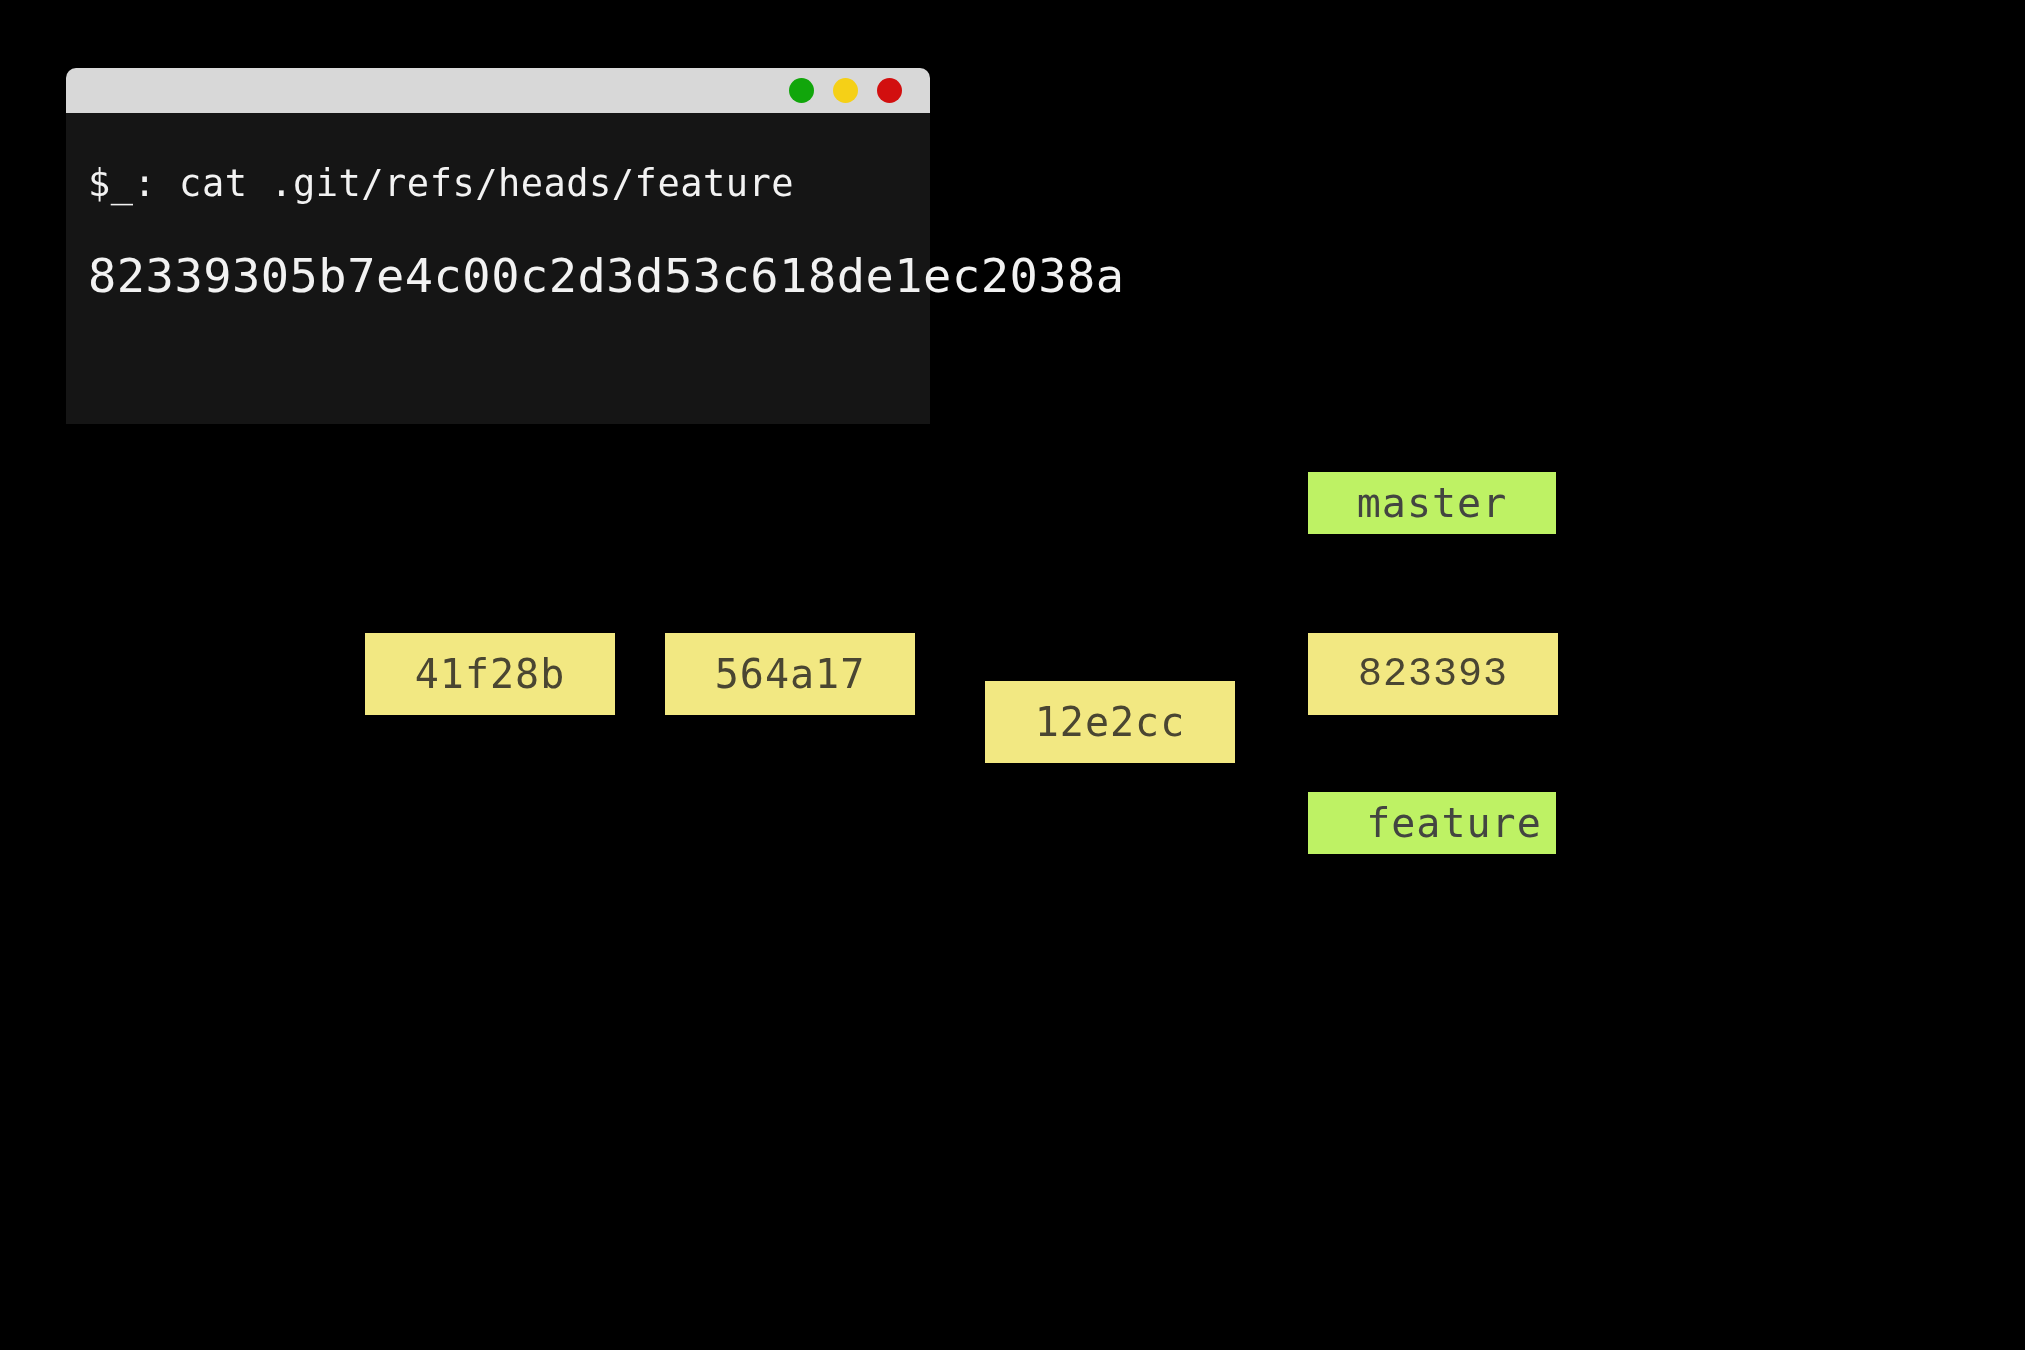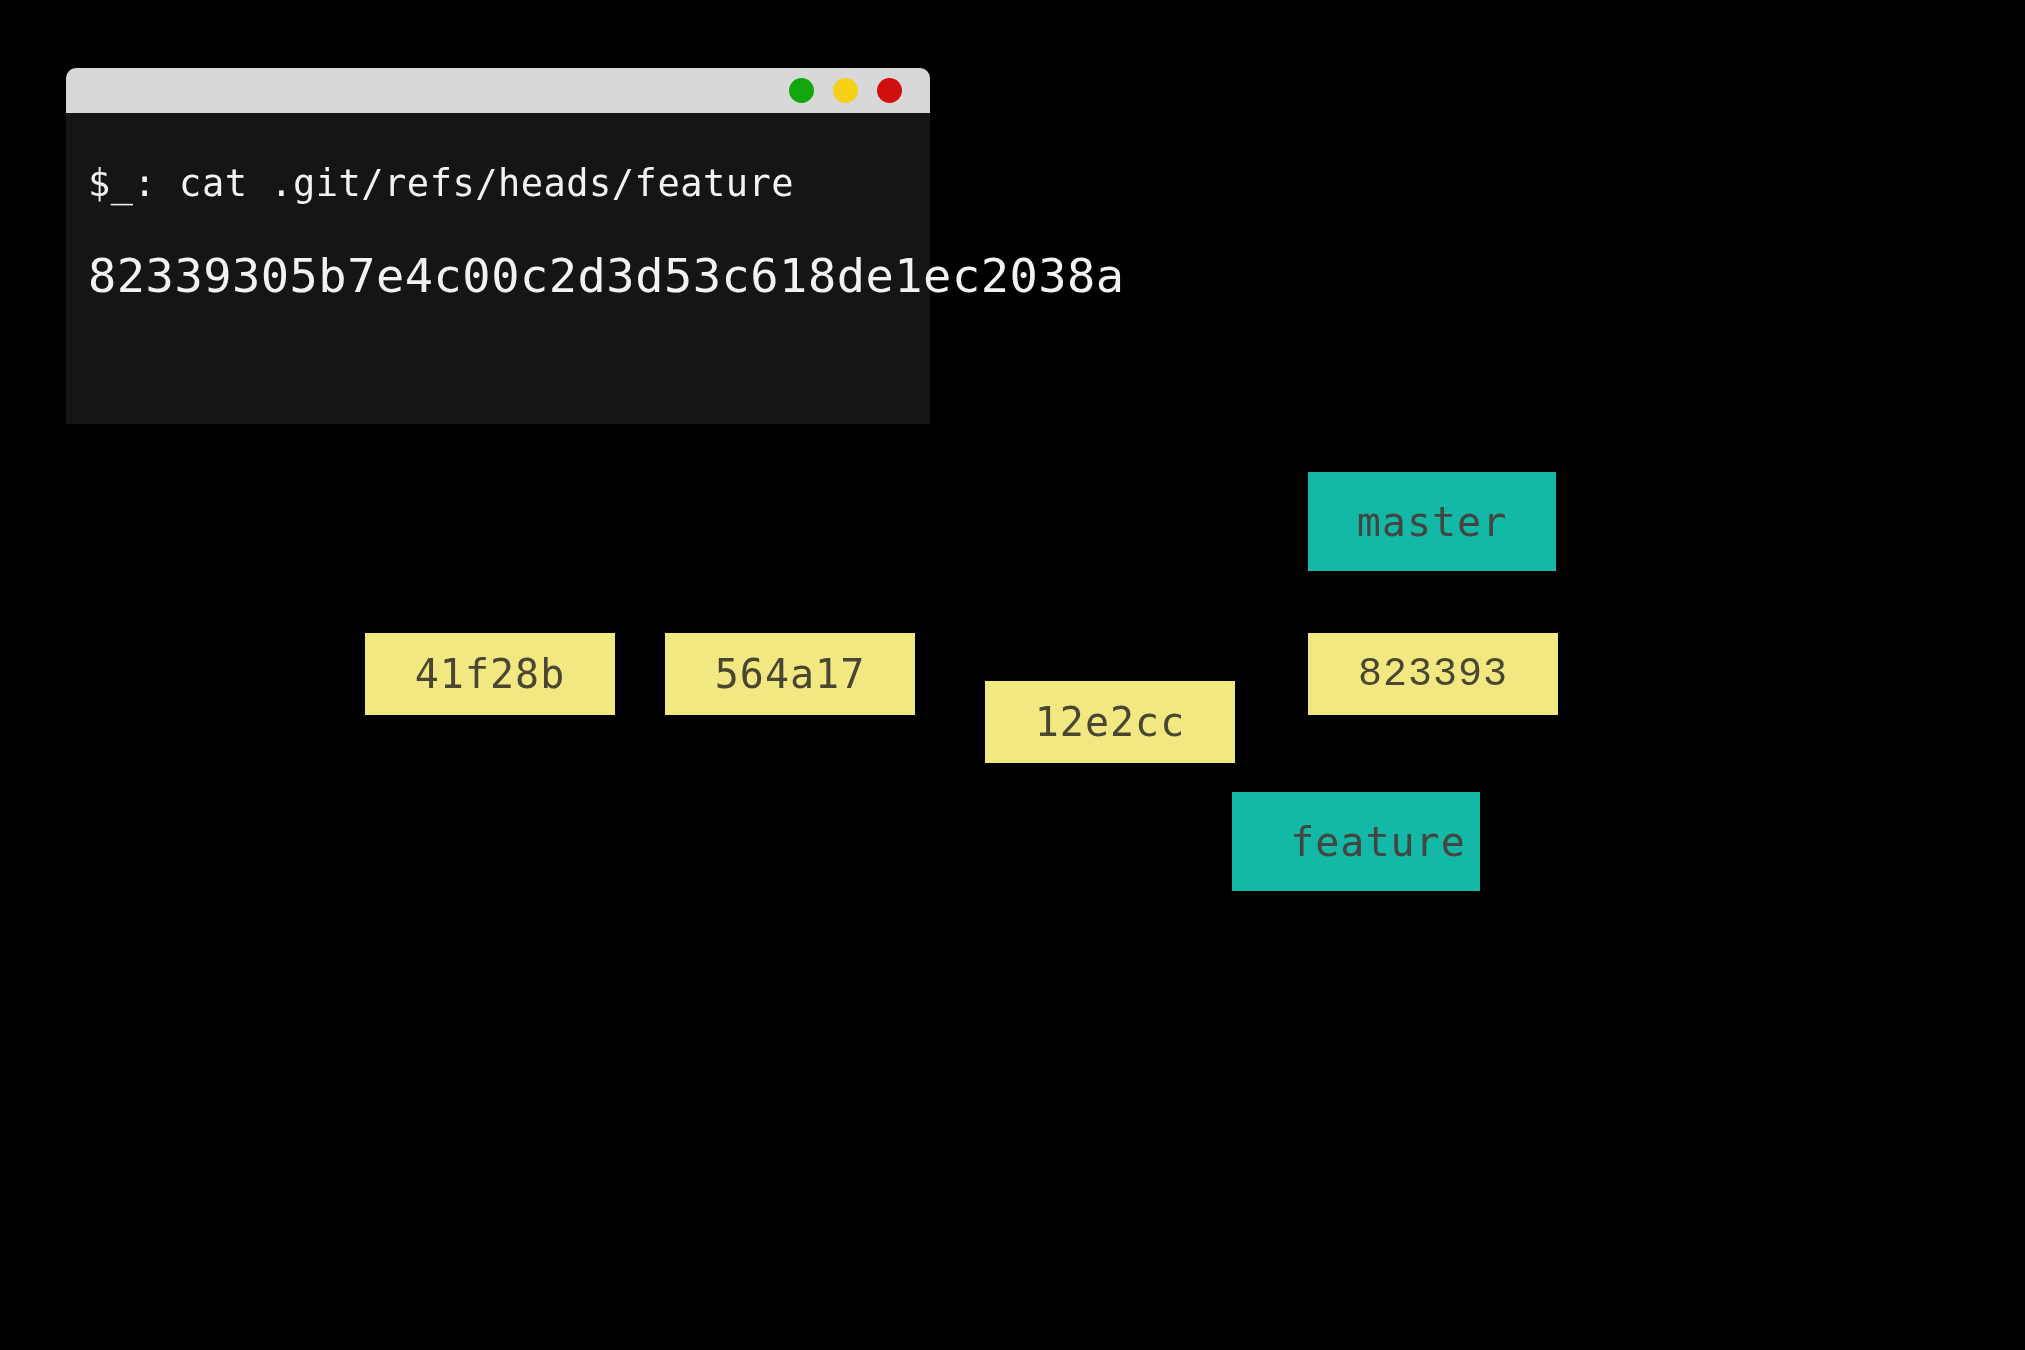--- a/index.html
+++ b/index.html
@@ -83,30 +83,30 @@
   }
   .commit-box {
     width: 250px;
     height: 82px;
     background: #f2e882;
     color: #4a4632;
     top: 633px;
   }
   .ref-box {
     width: 248px;
-    height: 99px;
-    background: #14b8a6;
+    height: 62px;
+    background: #bef264;
     color: #434541;
   }
   #commit-0 { left: 365px; }
   #commit-1 { left: 665px; }
   #commit-2 { left: 985px; margin-top: 48px; }
   #commit-3 { left: 1308px; font-family: Liberation Mono, monospace; }
   #ref-master  { left: 1308px; top: 472px; }
-  #ref-feature { left: 1232px; top: 792px; padding-left: 44px; }
+  #ref-feature { left: 1308px; top: 792px; padding-left: 44px; }
 </style>
 </head>
 <body>
 
 <div id="terminal-window">
 
   <div id="terminal-titlebar">
     <div id="terminal-traffic-lights">
       <span class="traffic-dot" style="background:#11a60b"></span>
       <span class="traffic-dot" style="background:#f5d017"></span>

